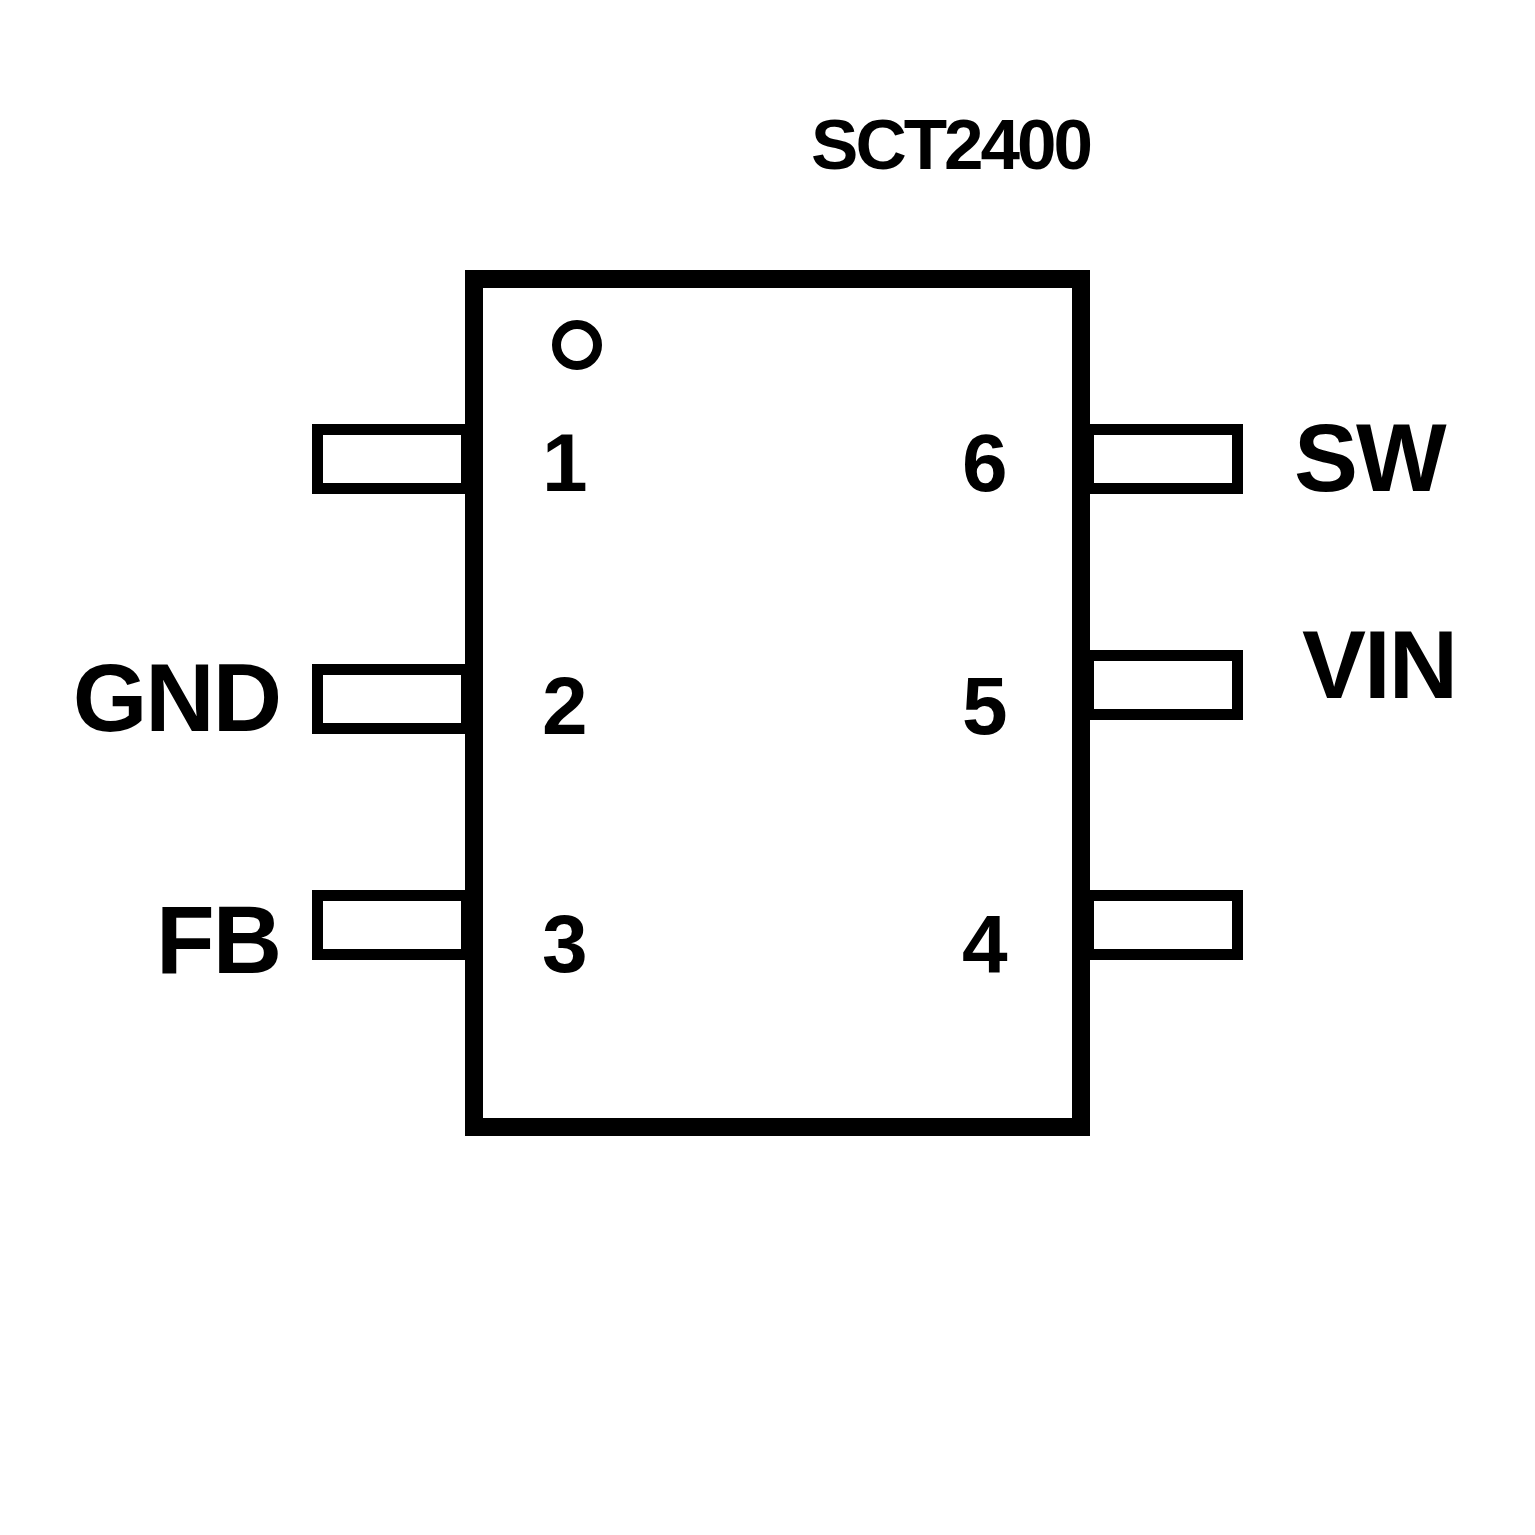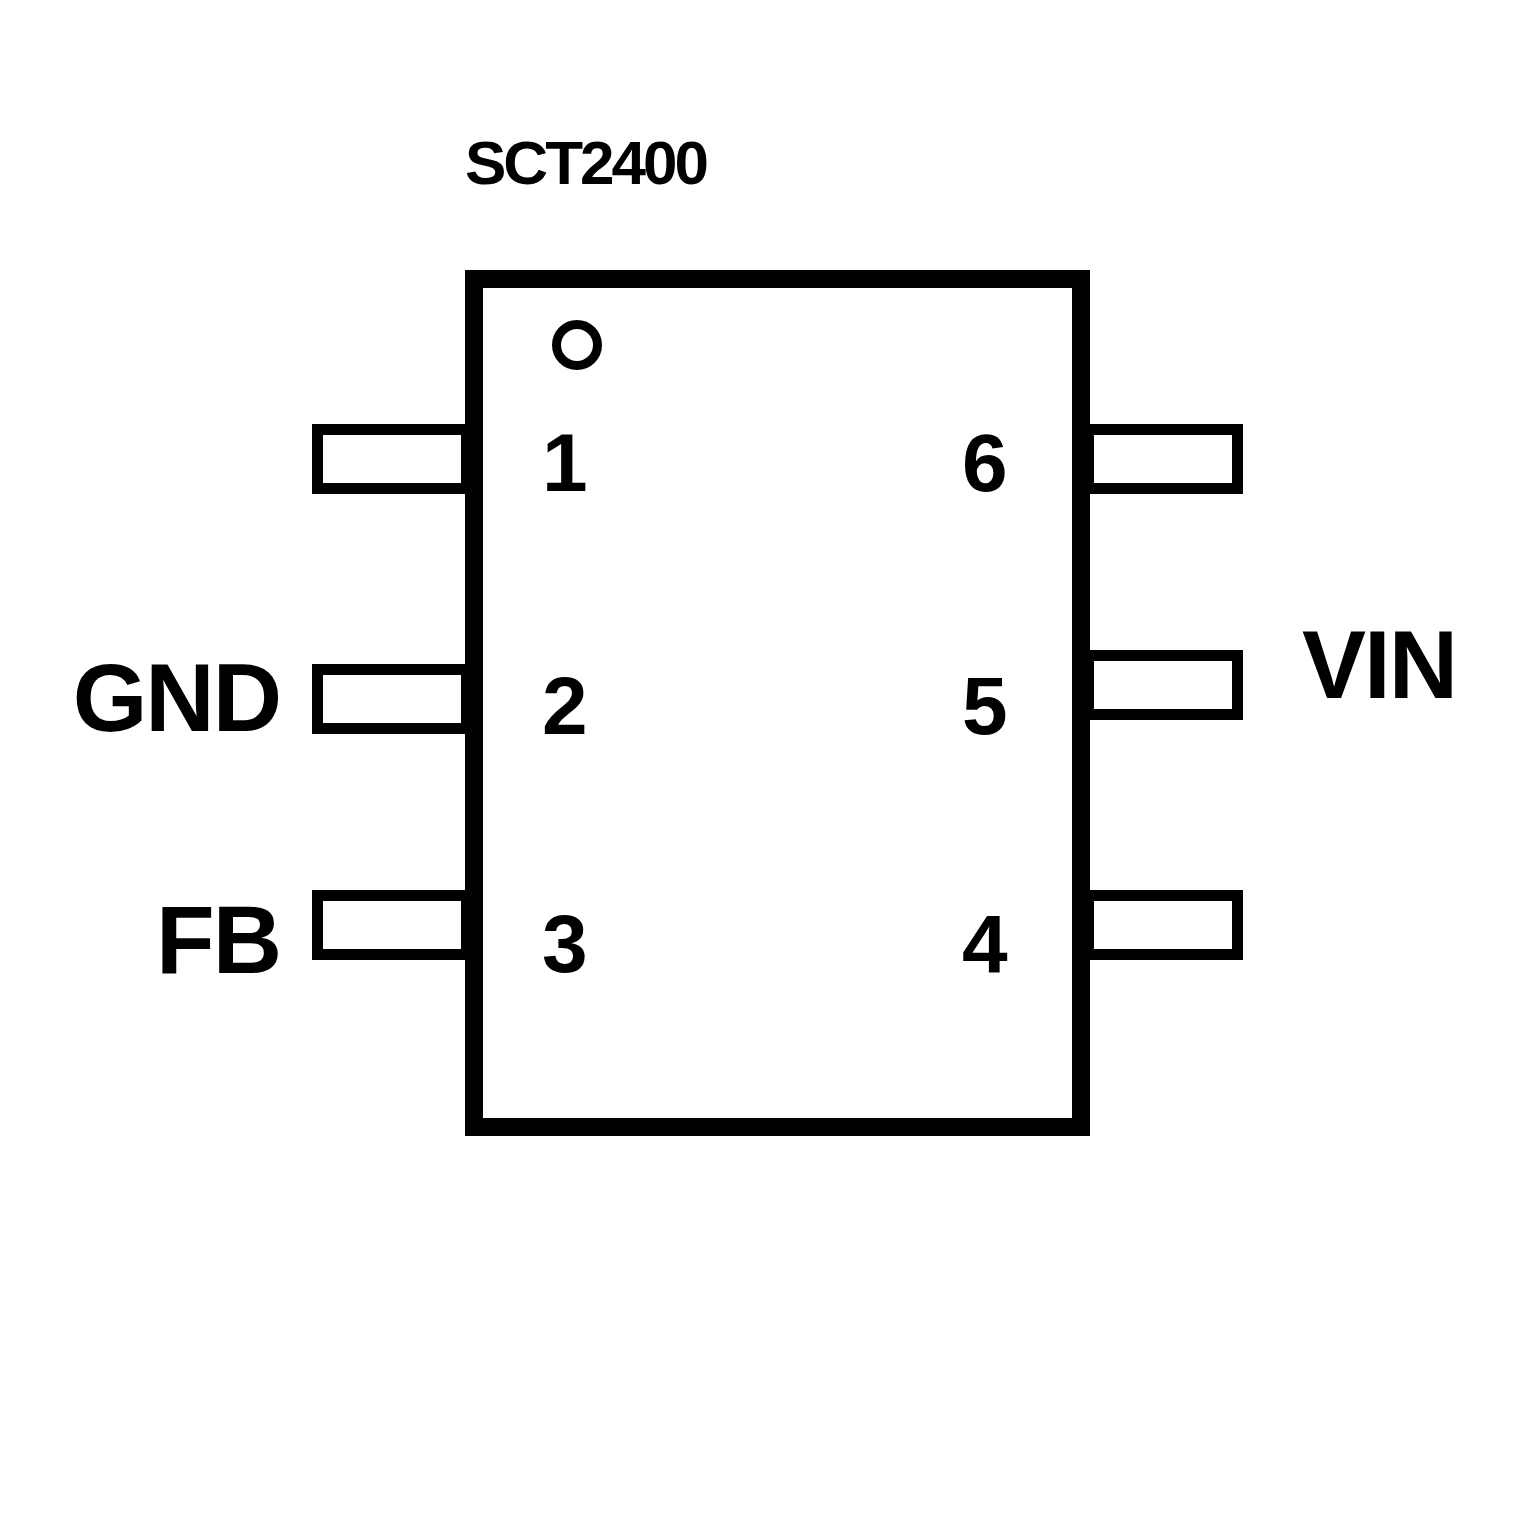--- a/index.html
+++ b/index.html
@@ -14,24 +14,24 @@
   .canvas {
     position: relative;
     width: 1535px;
     height: 1535px;
     background: #ffffff;
     overflow: hidden;
   }
   .chip-title {
     position: absolute;
     left: 465px;
-    top: 132px;
+    top: 109px;
     width: 625px;
-    text-align: left;
-    font-size: 62px;
+    text-align: right;
+    font-size: 71px;
     font-weight: 700;
     letter-spacing: -3px;
     line-height: 1;
   }
   .chip-body {
     position: absolute;
     left: 465px;
     top: 270px;
     width: 625px;
     height: 866px;
@@ -104,15 +104,16 @@
 
   <div class="pin-num" style="left:542px; top:422px;">1</div>
   <div class="pin-num" style="left:542px; top:665px;">2</div>
   <div class="pin-num" style="left:542px; top:903px;">3</div>
   <div class="pin-num" style="left:962px; top:422px;">6</div>
   <div class="pin-num" style="left:962px; top:665px;">5</div>
   <div class="pin-num" style="left:962px; top:903px;">4</div>
 
   <div class="pin-label left" style="top:650px;">GND</div>
   <div class="pin-label left" style="top:892px;">FB</div>
+  <div class="pin-label right" style="top:410px;">SW</div>
   <div class="pin-label right" style="top:617px;margin-left:8px;">VIN</div>
 
 </div>
 
 </body></html>

